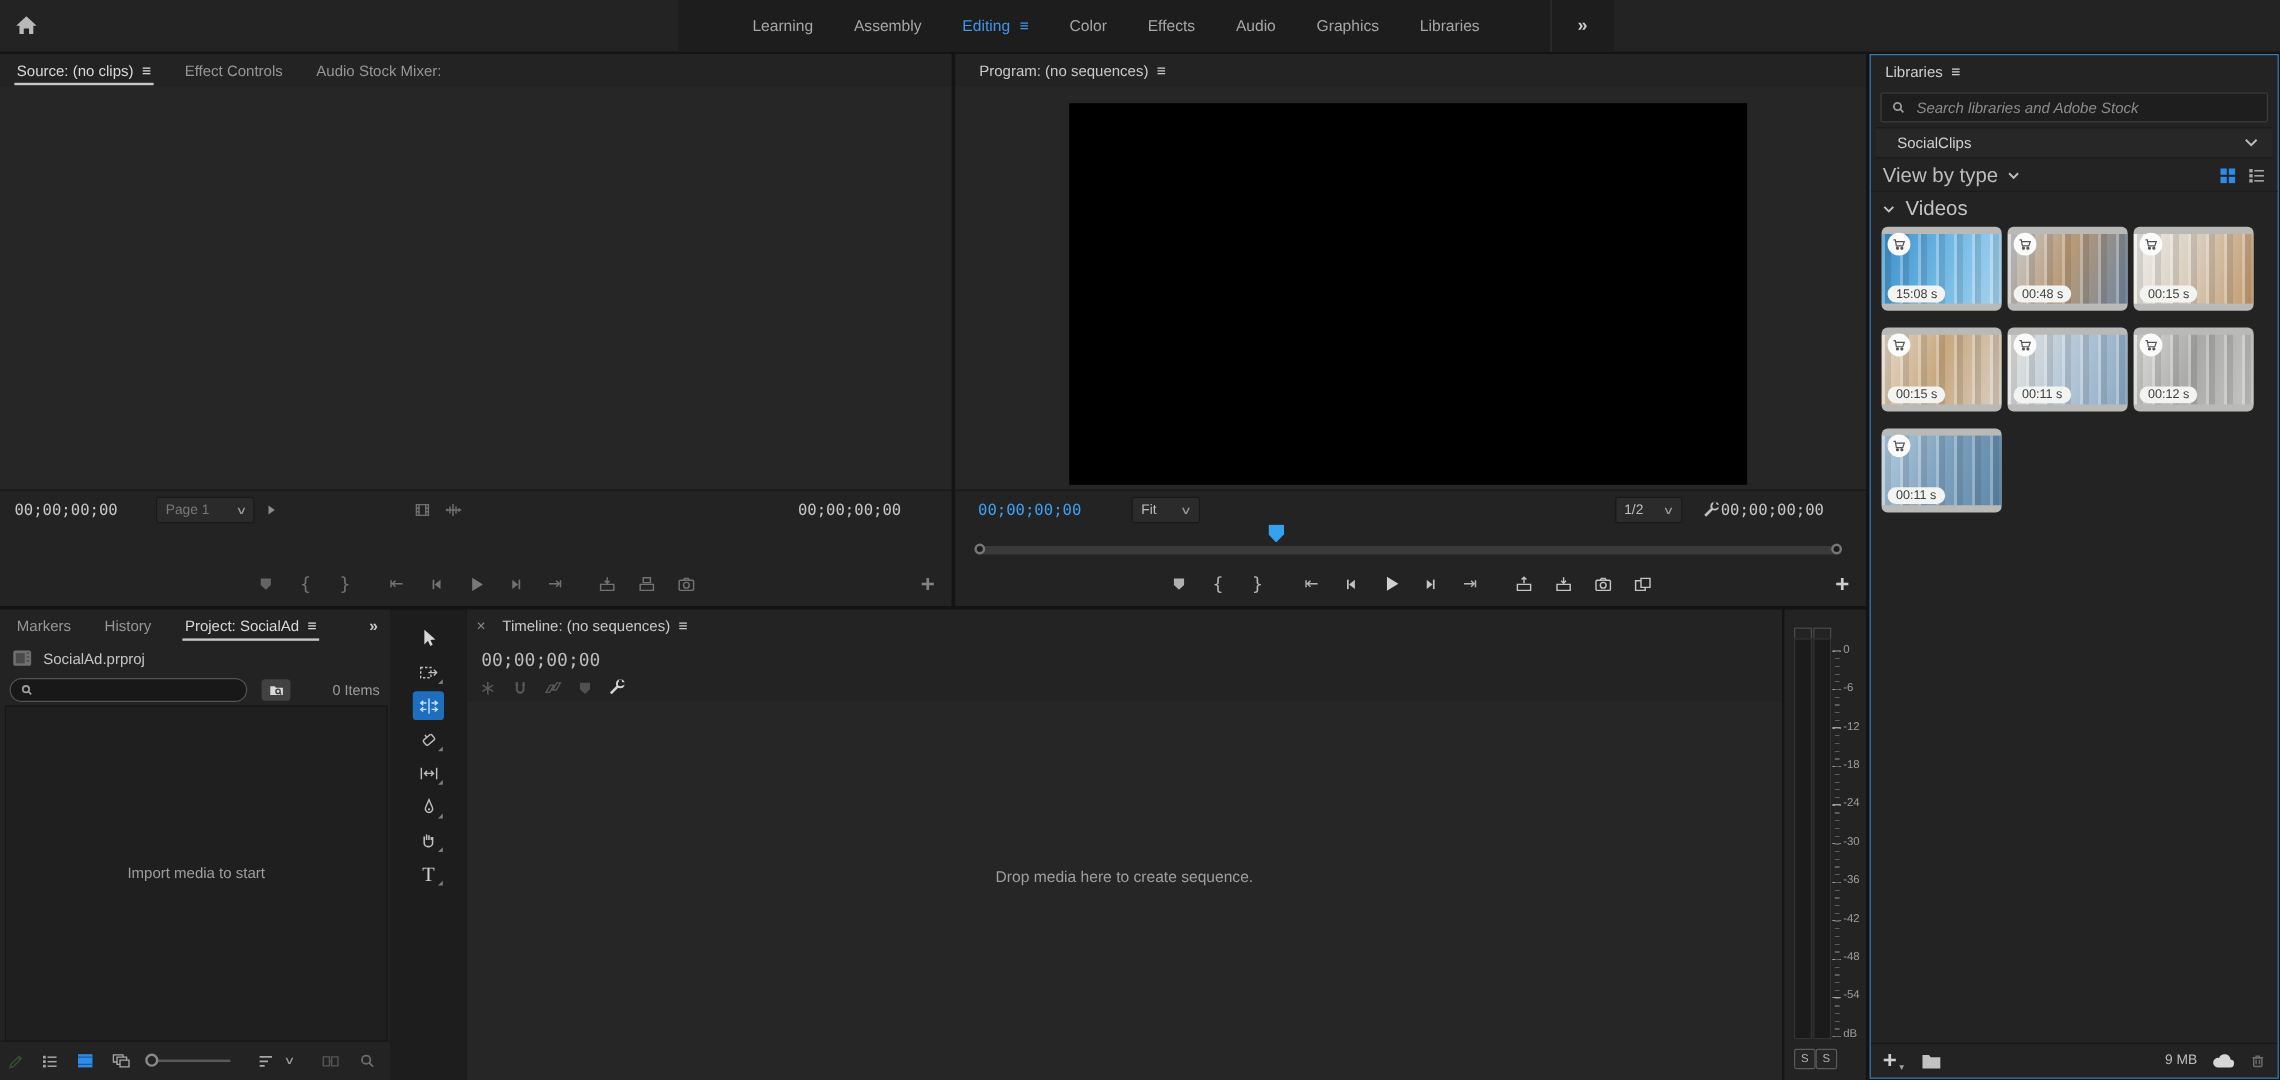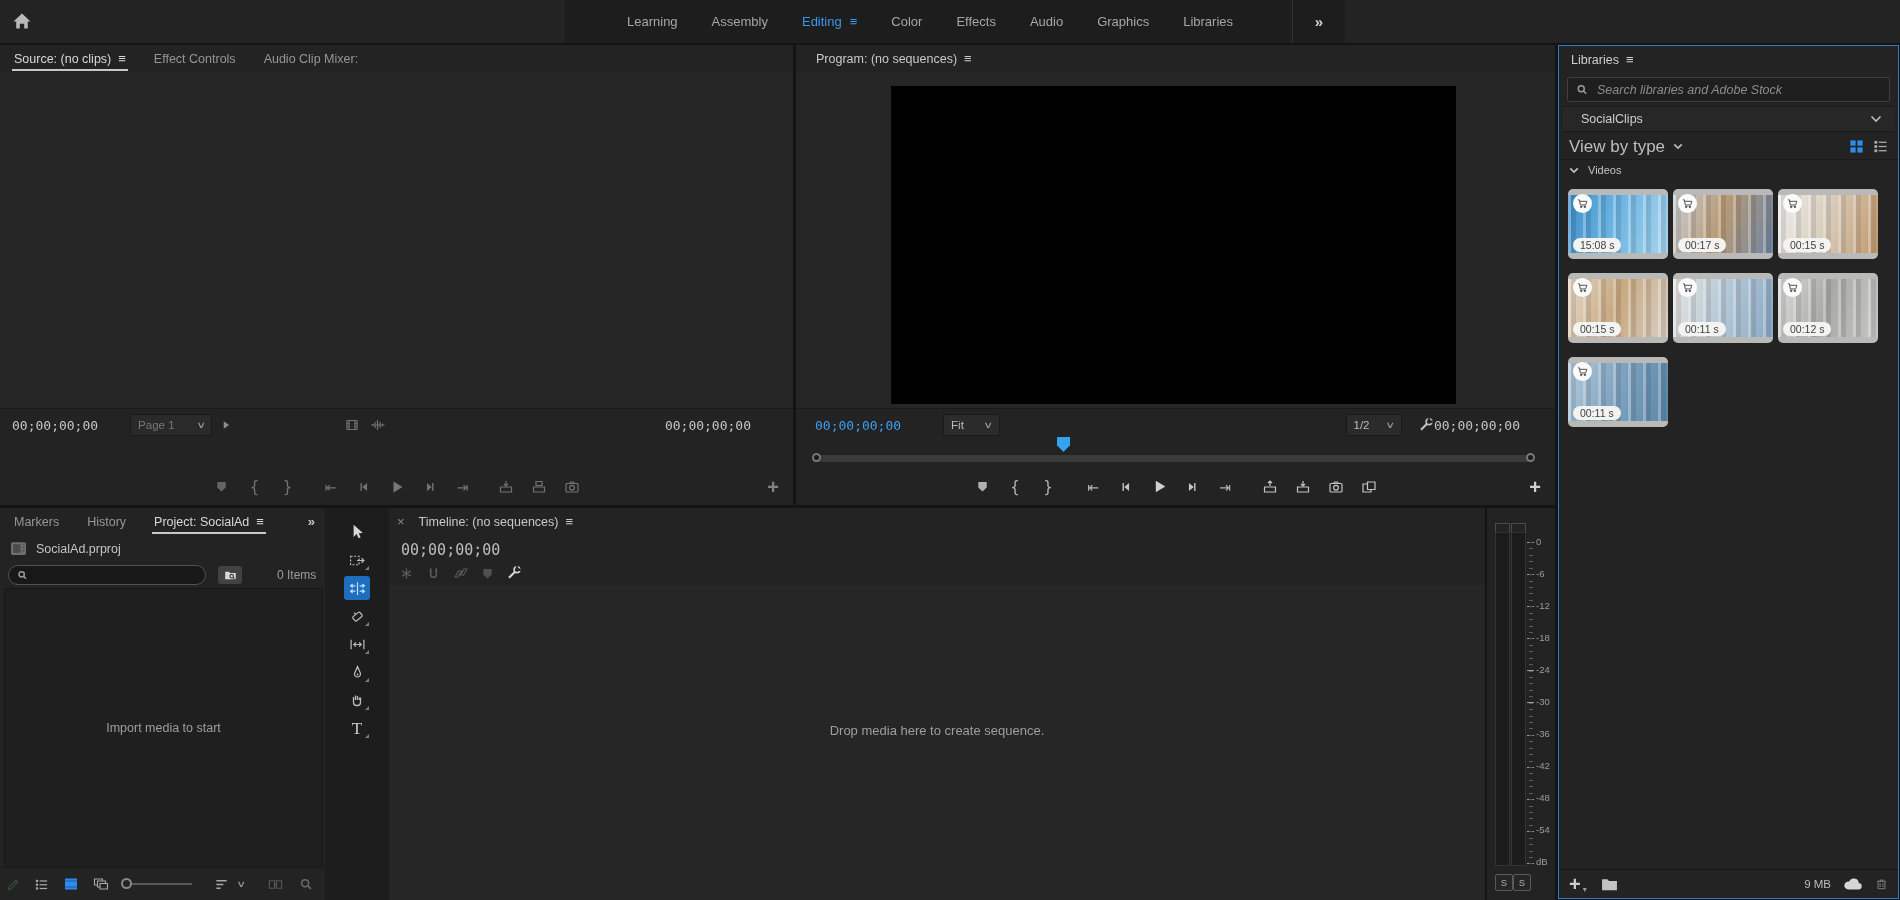--- a/index.html
+++ b/index.html
@@ -82,21 +82,21 @@
   #libraries-panel{left:1558px;top:45px;width:341px;height:854px;border:1px solid #2d7dc2;box-sizing:border-box;background:#232323;}
   #lib-search{position:absolute;left:8px;top:31px;width:323px;height:25px;background:#1e1e1e;border:1px solid #3e3e3e;
     border-radius:2px;display:flex;align-items:center;gap:7px;padding:0 8px;box-sizing:border-box;}
   #lib-search input{background:transparent;border:none;outline:none;width:100%;color:#c8c8c8;font-size:12.5px;font-style:italic;}
   #lib-search input::placeholder{color:#8c8c8c;}
   #lib-select{position:absolute;left:4px;top:60px;width:331px;height:26px;background:#272727;border-top:1px solid #1b1b1b;
     border-bottom:1px solid #1b1b1b;display:flex;align-items:center;justify-content:space-between;padding:0 12px 0 18px;box-sizing:border-box;
     font-size:12.5px;color:#cfcfcf;}
   #lib-viewby{position:absolute;left:0;top:88px;width:341px;height:26px;display:flex;align-items:center;
     padding:0 12px 0 10px;box-sizing:border-box;font-size:17px;color:#bdbdbd;gap:8px;border-bottom:1px solid #1b1b1b;}
-  #lib-videos-hdr{position:absolute;left:10px;top:118px;display:flex;align-items:center;gap:9px;font-size:11px;color:#c4c4c4;}
+  #lib-videos-hdr{position:absolute;left:10px;top:118px;display:flex;align-items:center;gap:9px;font-size:17px;color:#c4c4c4;}
   #vid-grid{position:absolute;left:9px;top:143px;display:grid;grid-template-columns:repeat(3,100px);gap:14px 5px;}
   .vid-card{position:relative;width:100px;height:70px;border-radius:5px;background:#b9b9b7;overflow:hidden;}
   .vid-img{position:absolute;left:0;right:0;top:6px;bottom:6px;}
   .vid-img::after{content:"";position:absolute;inset:0;
     background:repeating-linear-gradient(90deg,rgba(255,255,255,.28) 0 3px,rgba(0,0,0,.10) 3px 8px,rgba(255,255,255,0) 8px 15px);}
   .cart-badge{position:absolute;left:5px;top:5px;width:19px;height:19px;border-radius:50%;background:#fbfbfb;
     display:flex;align-items:center;justify-content:center;z-index:2;}
   .dur-pill{position:absolute;left:5px;bottom:7px;background:#f3f3f1;border-radius:8px;padding:1px 7px;
     font-size:10.5px;color:#3f3f3f;z-index:2;}
   #lib-bottom{position:absolute;left:0;right:0;bottom:0;height:29px;border-top:1px solid #161616;display:flex;align-items:center;
@@ -149,21 +149,21 @@
   <div id="source-panel" class="panel">
     <div class="ptabs">
       <span class="ptab active">
         <span>Source: (no clips)</span>
         <span class="menu-glyph">≡</span>
       </span>
       <span class="ptab">
           <span>Effect Controls</span>
         </span>
       <span class="ptab">
-          <span>Audio Clip Mixer:</span>
+          <span>Audio Stock Mixer:</span>
         </span>
     </div>
     <div class="src-well"></div>
     <div class="mon-bottom">
       <span class="tc" style="margin-left:12px;">00;00;00;00</span>
       <span class="dropdown" style="width:66px;margin-left:32px;background:#2a2a2a;color:#787878;">
         <span>Page 1</span>
           <span class="chev">∨</span>
       </span>
       <svg class="ic" width="12" height="12" viewBox="0 0 16 16" style="margin-left:8px;">
@@ -579,21 +579,21 @@
       </div>
       <div class="vid-card">
         <span class="cart-badge">
             <svg class="ic" width="11" height="11" viewBox="0 0 12 12" stroke="#555" fill="none" stroke-width="1">
               <path d="M1 2 H2.6 L3.6 7.6 H9.4 L10.8 3.6 H3"></path>
               <circle cx="4.6" cy="9.6" r="0.9" fill="#555"></circle>
               <circle cx="8.6" cy="9.6" r="0.9" fill="#555"></circle>
             </svg>
           </span>
         <span class="vid-img" style="background: linear-gradient(105deg, rgb(201, 205, 210) 0%, rgb(185, 154, 118) 48%, rgb(111, 134, 163) 100%);"></span>
-        <span class="dur-pill">00:17 s</span>
+        <span class="dur-pill">00:48 s</span>
       </div>
       <div class="vid-card">
         <span class="cart-badge">
             <svg class="ic" width="11" height="11" viewBox="0 0 12 12" stroke="#555" fill="none" stroke-width="1">
               <path d="M1 2 H2.6 L3.6 7.6 H9.4 L10.8 3.6 H3"></path>
               <circle cx="4.6" cy="9.6" r="0.9" fill="#555"></circle>
               <circle cx="8.6" cy="9.6" r="0.9" fill="#555"></circle>
             </svg>
           </span>
         <span class="vid-img" style="background: linear-gradient(105deg, rgb(239, 238, 236) 0%, rgb(217, 205, 189) 48%, rgb(194, 153, 107) 100%);"></span>

